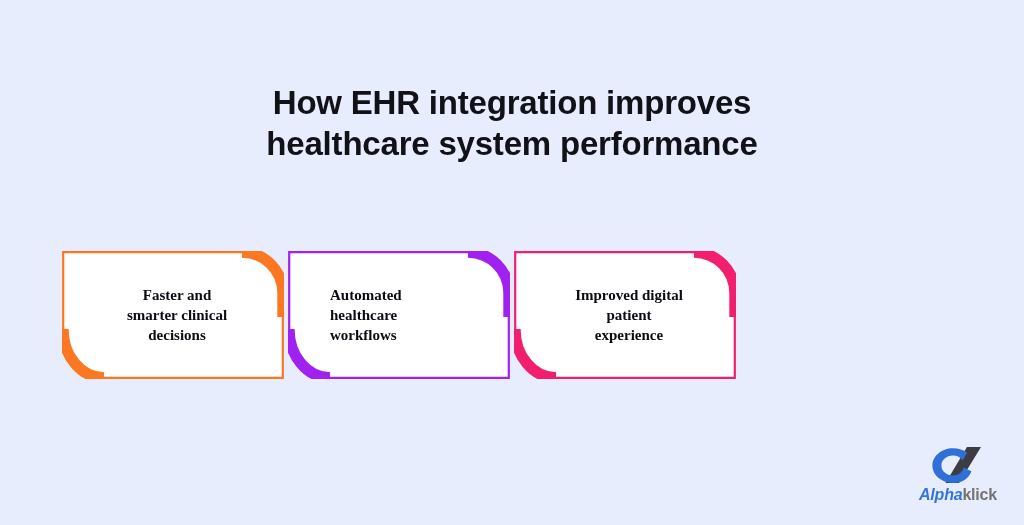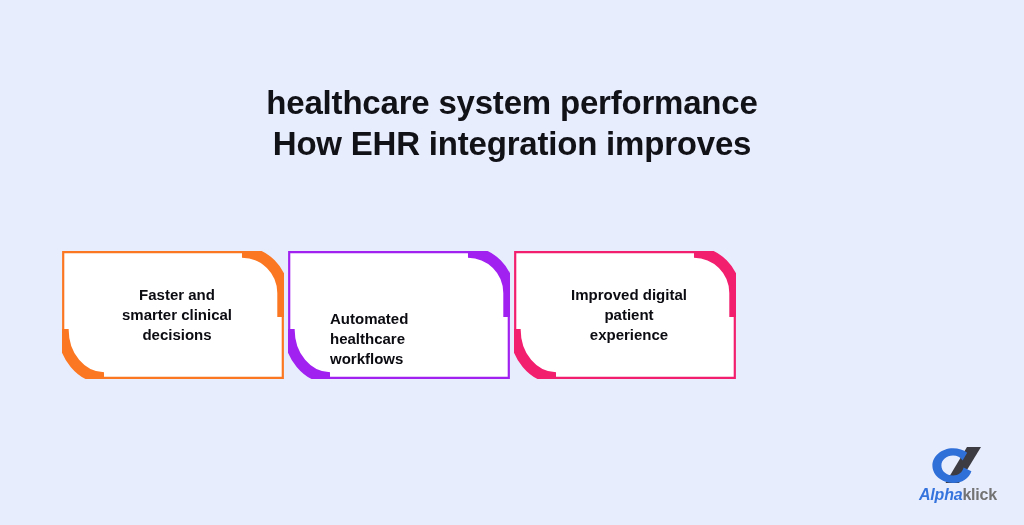--- a/index.html
+++ b/index.html
@@ -27,21 +27,21 @@
     font-weight:bold;
     color:#111118;
     letter-spacing:-0.2px;
     line-height:41px;
   }
 
   
   #cards-row {
     position:absolute;
     left:62px; top:251px;
-    width:900px; height:164px;
+    width:900px; height:164px;font-family:Liberation Serif, serif;
   }
   .card {
     position:absolute;
     top:0;
     width:222px;
     height:128px;
   }
   .card:nth-of-type(1) { left:0px;   }
   .card:nth-of-type(2) { left:226px; }
   .card:nth-of-type(3) { left:452px; }
@@ -67,21 +67,20 @@
     font-weight:bold;
     line-height:20px;
     color:#0b0b12;
     white-space:pre-line;
   }
   .card-label.align-left {
     align-items:flex-start;
     text-align:left;
     padding-left:42px;
     padding-right:14px;
-    margin-top:24px;
   }
 
   
   #logo {
     position:absolute;
     right:18px; bottom:14px;
     width:96px; height:66px;
   }
   #logo-mark {
     display:block;
@@ -99,22 +98,22 @@
   }
   #logo-text .lt-alpha { color:#3573dd;font-style:italic; }
   #logo-text .lt-klick { color:#737373; }
 </style>
 </head>
 <body>
 
 <div id="infographic" style="background: rgb(232, 237, 253);">
 
   <div id="title-block">
+    <span class="tline">How EHR integration improves</span>
     <span class="tline">healthcare system performance</span>
-    <span class="tline">How EHR integration improves</span>
   </div>
 
   <div id="cards-row">
 
     <div class="card">
       <svg class="card-svg" viewBox="0 0 222 128" preserveAspectRatio="none">
         <path d="M1.2,1.2 H180 A41,41 0 0 1 220.8,42 V126.8 H42 A41,41 0 0 1 1.2,86 Z" fill="#ffffff" stroke="#fb7722" stroke-width="2.2"></path>
         <path d="M1.2,78 A41,48 0 0 0 42,126.8" fill="none" stroke="#fb7722" stroke-width="11" stroke-linecap="butt"></path>
         <path d="M180,1.2 A41,41 0 0 1 220.8,42 V66" fill="none" stroke="#fb7722" stroke-width="11" stroke-linecap="butt"></path>
       </svg>

